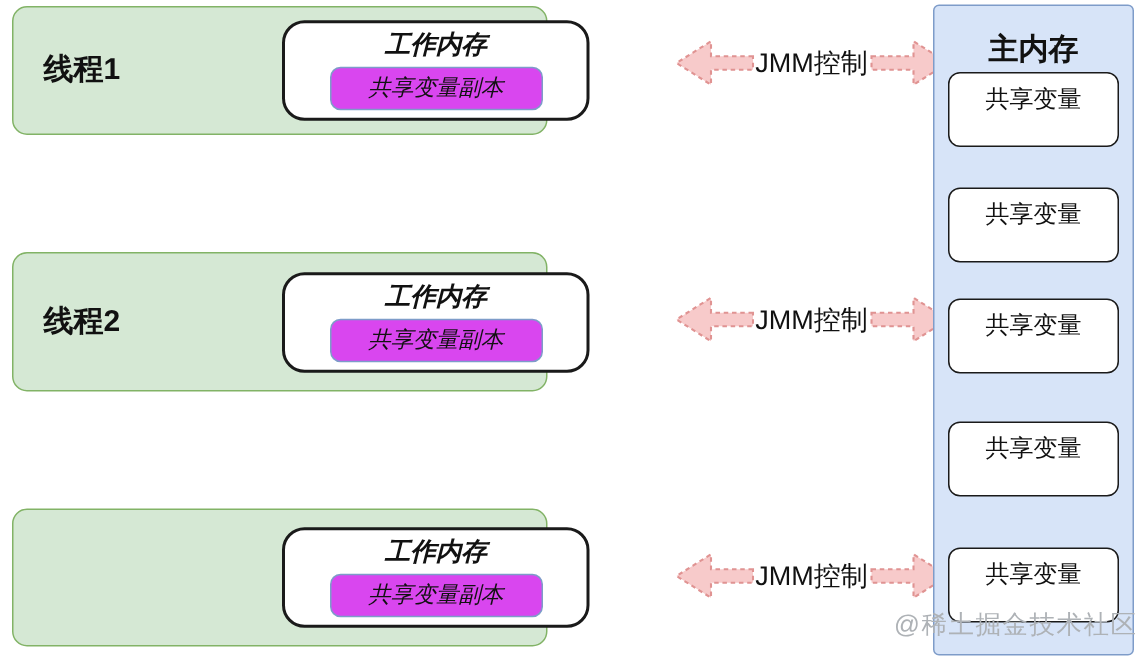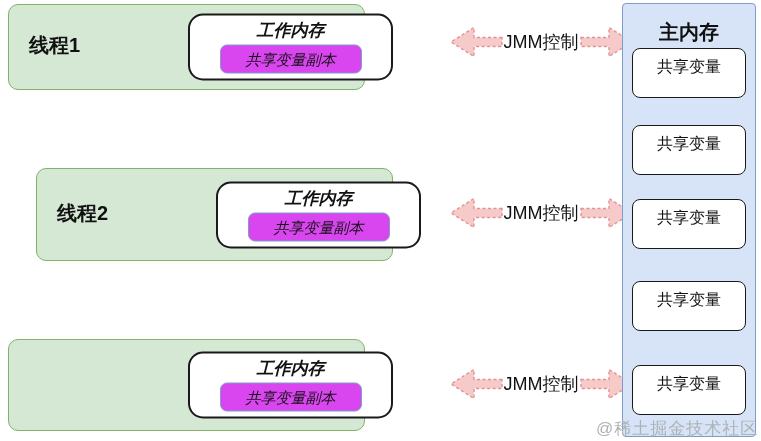--- a/index.html
+++ b/index.html
@@ -15,21 +15,21 @@
   
   .thread-block {
     position: absolute;
     left: 8px; width: 357px;
     background: #d5e8d4;
     border: 1.5px solid #82b366;
     border-radius: 10px;
     box-sizing: border-box;
   }
   .thread-block.t1 { top: 4px;   height: 86px; }
-  .thread-block.t2 { top: 168px; height: 93px; margin-left: 28px; }
+  .thread-block.t2 { top: 168px; height: 93px; }
   .thread-block.t3 { top: 339px; height: 92px; }
 
   .thread-label {
     position: absolute;
     left: 20px; top: 50%;
     transform: translateY(-54%);
     font-size: 20px; font-weight: bold;
     white-space: nowrap;
   }
 
@@ -112,21 +112,21 @@
   }
   .var-box.v1 { top: 44px; }
   .var-box.v2 { top: 121px; }
   .var-box.v3 { top: 195px; }
   .var-box.v4 { top: 277px; }
   .var-box.v5 { top: 361px; }
 
   
   .watermark {
     position: absolute;
-    left: 596px; top: 417px;
+    left: 596px; top: 405px;
     font-size: 17px;
     letter-spacing: 1px;
     color: #aeb2b6;
     z-index: 5;
     white-space: nowrap;
   }
 </style>
 </head>
 <body>
 

